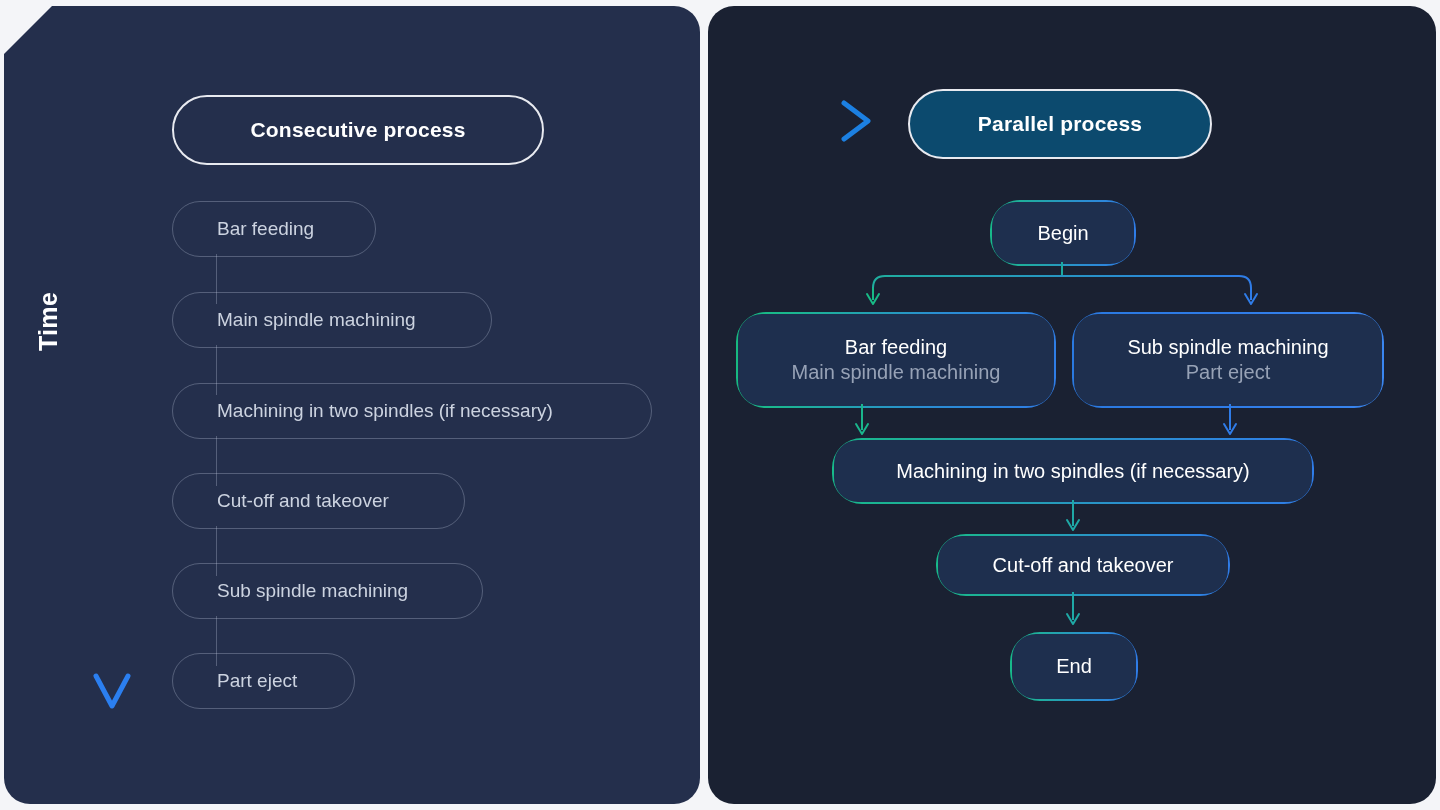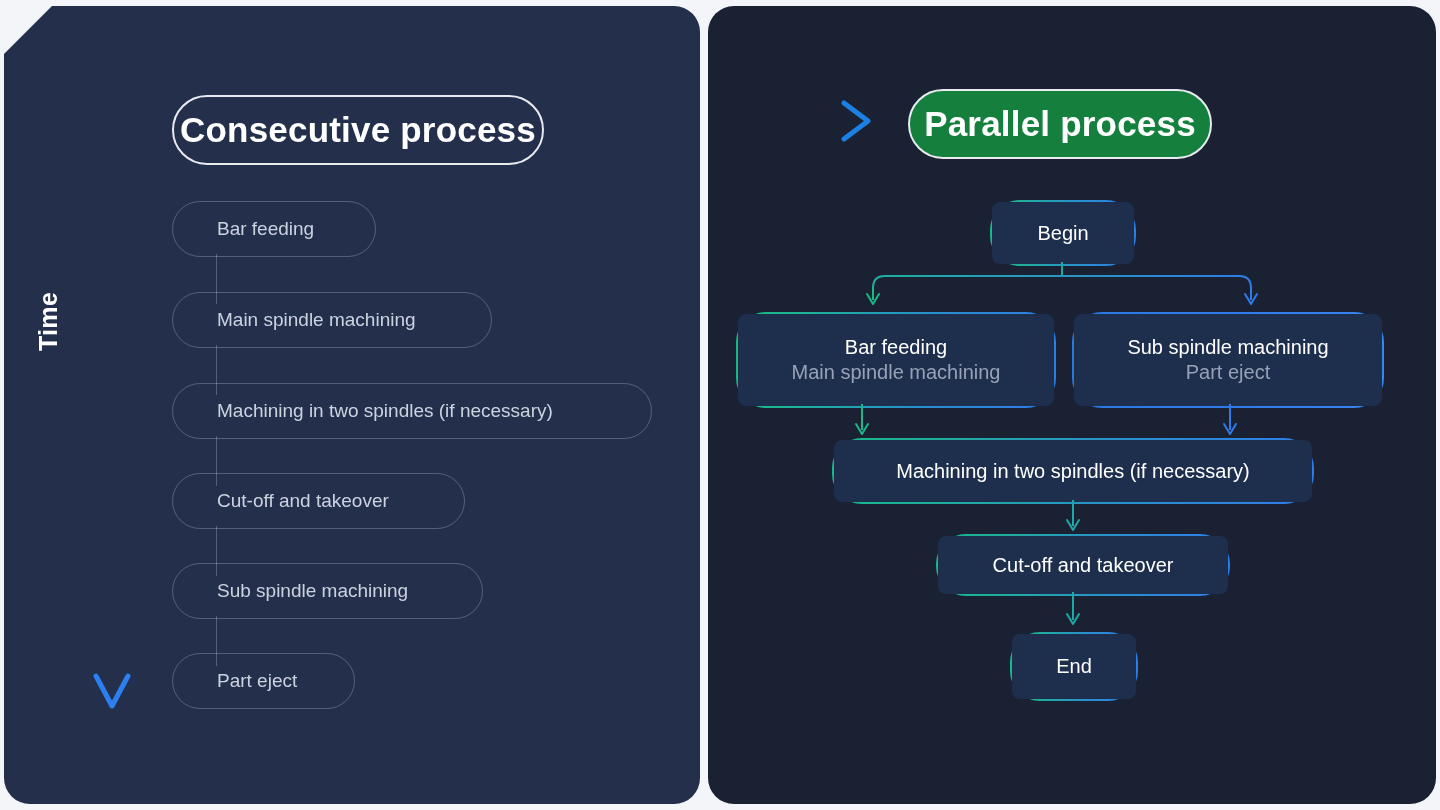--- a/index.html
+++ b/index.html
@@ -55,37 +55,37 @@
 
   
   .title-pill {
     position: absolute;
     border: 2px solid #e8eaf0;
     border-radius: 36px;
     display: flex;
     align-items: center;
     justify-content: center;
     color: #ffffff;
-    font-size: 35px;
+    font-size: 21px;
     font-weight: 700;
     letter-spacing: 0.2px;
   }
   #title-consecutive {
     left: 168px;
     top: 89px;
     width: 368px;
     height: 66px;
     background: #242f4c;
   }
   #title-parallel {
     left: 908px;
     top: 89px;
     width: 300px;
     height: 66px;
-    background: #15803d;
+    background: #0c4a6e;
   }
 
   
   .seq-pill {
     position: absolute;
     left: 168px;
     height: 56px;
     border: 1px solid rgba(200, 210, 228, 0.30);
     border-radius: 28px;
     display: flex;
@@ -109,21 +109,21 @@
   .flow-node {
     position: absolute;
     border-radius: 30px;
     padding: 2px;
     box-sizing: border-box;
     z-index: 3;
   }
   .flow-node > .node-body {
     width: 100%;
     height: 100%;
-    border-radius: 8px;
+    border-radius: 24px;
     background: #1e2f4e;
     display: flex;
     flex-direction: column;
     align-items: center;
     justify-content: center;
     box-sizing: border-box;
   }
   .node-title {
     color: #ffffff;
     font-size: 20px;

